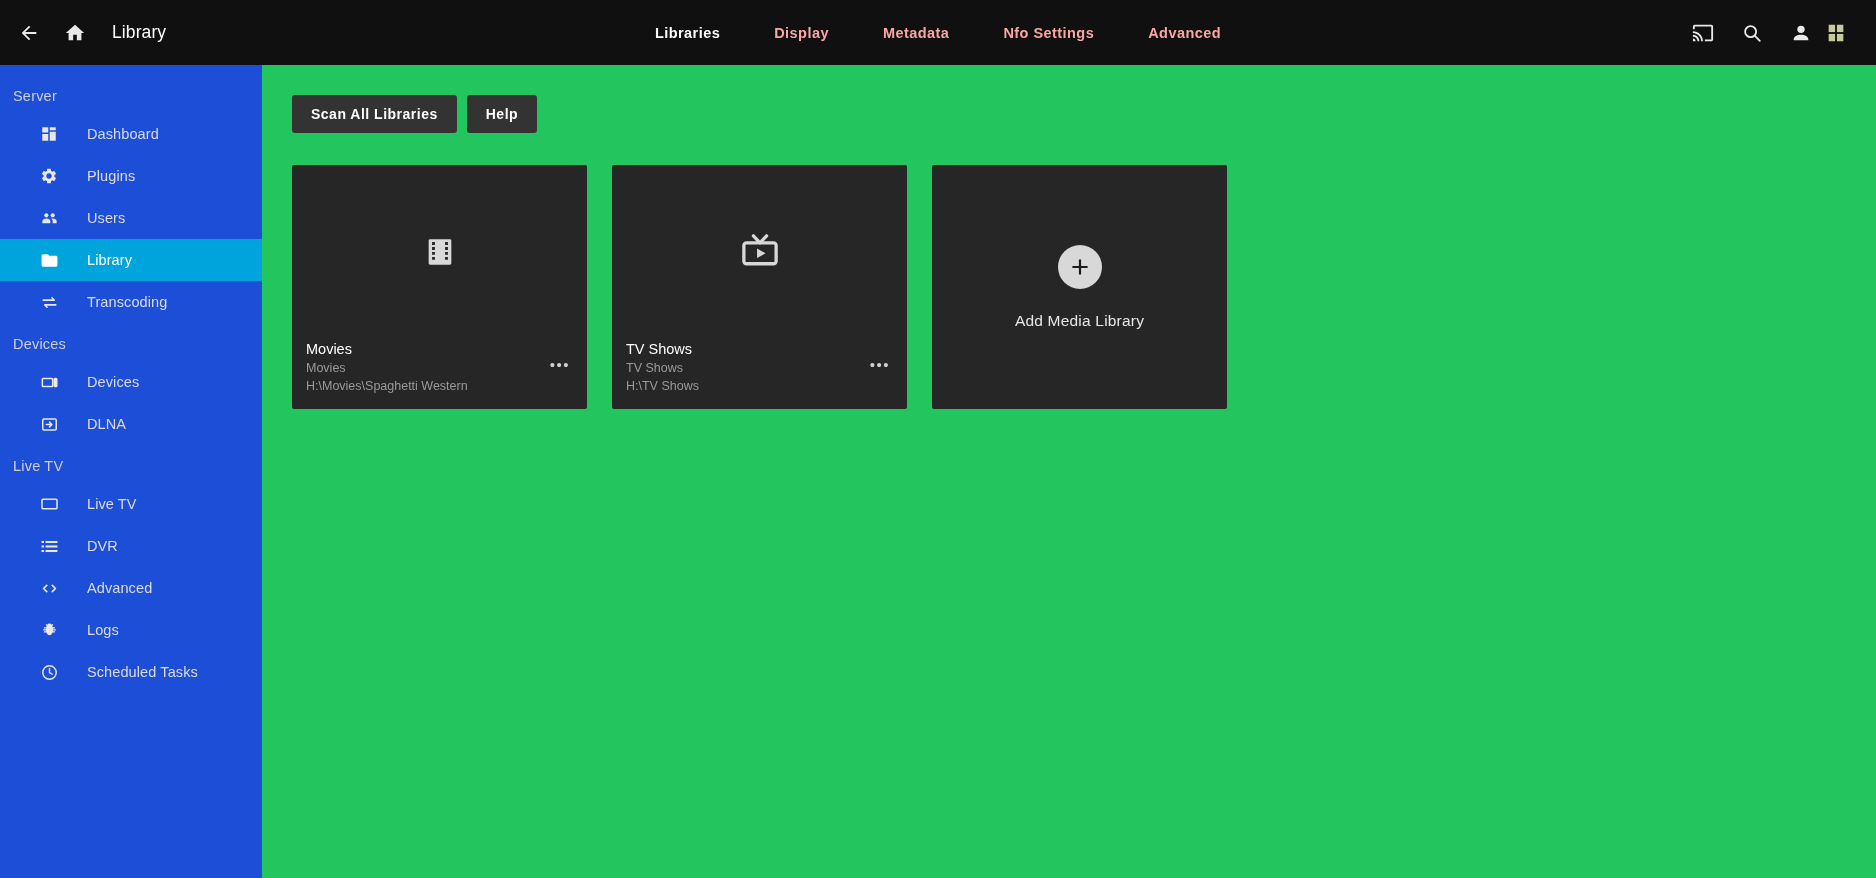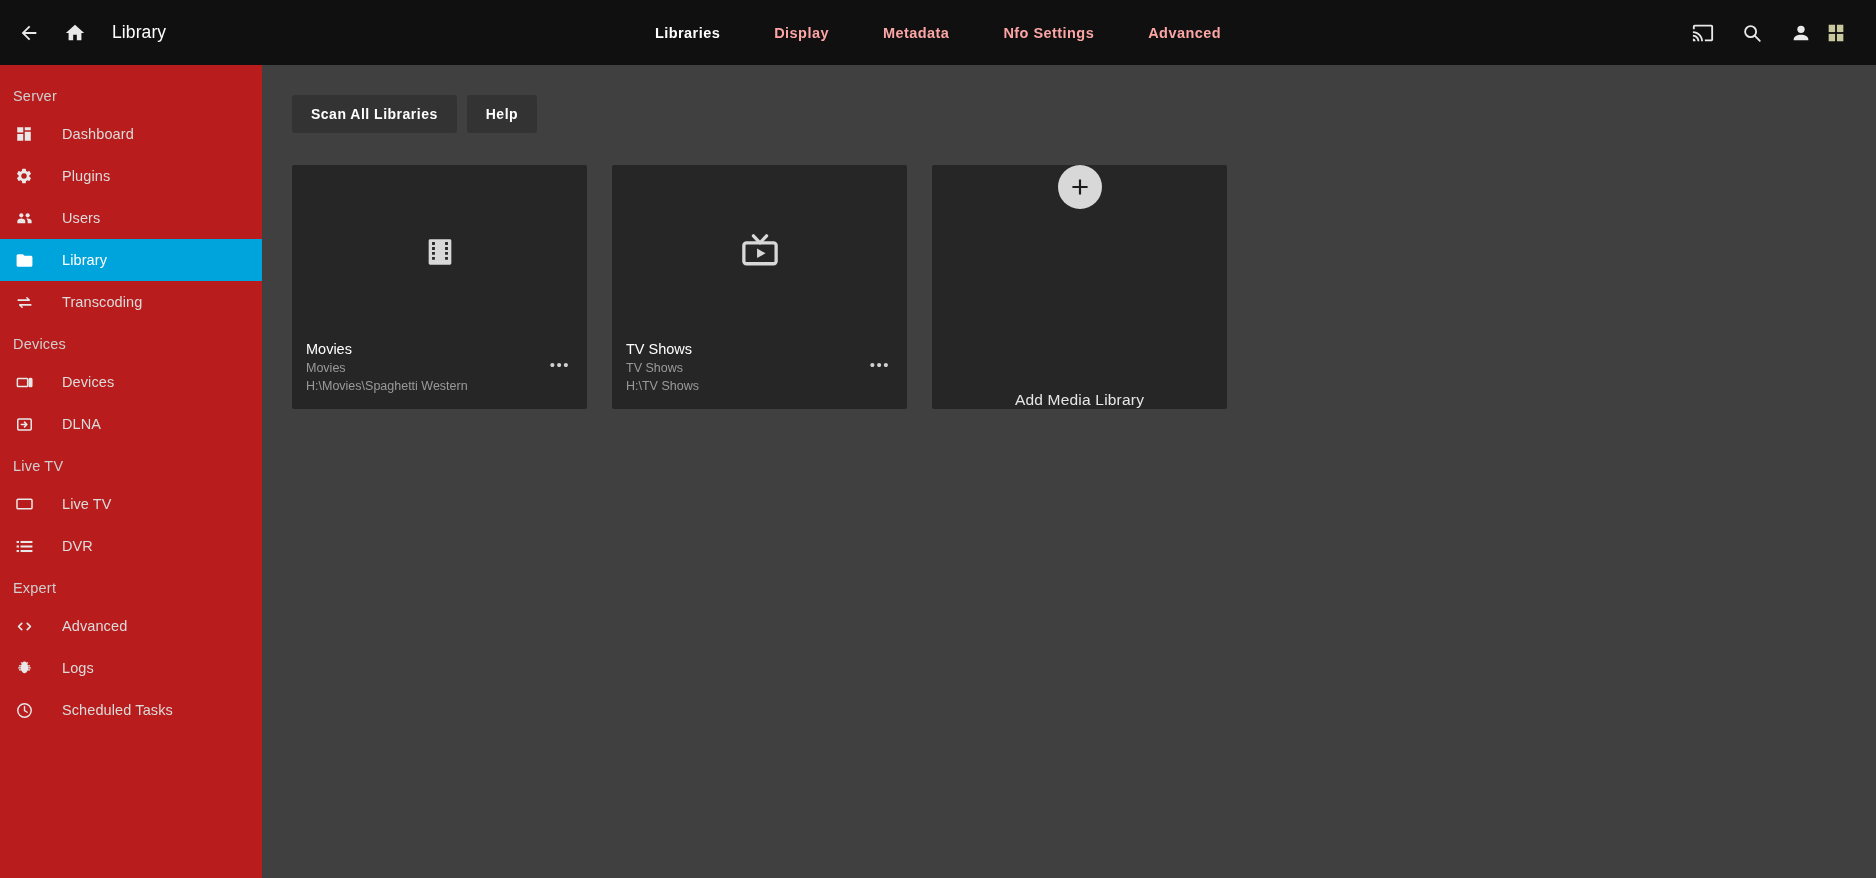--- a/index.html
+++ b/index.html
@@ -53,35 +53,35 @@
     position: absolute; right: 0; top: 0; height: 65px;
     display: flex; align-items: center; padding-right: 2px;
   }
   .topbar-right .icon-btn { width: 49px; height: 49px; }
   .edge-icon { width: 18px; overflow: hidden; display:flex; justify-content:flex-start; }
 
   
   .sidebar {
     position: absolute; top: 65px; left: 0;
     width: 262px; height: 813px;
-    background: #b91c1c;
+    background: #1d4ed8;
     padding-top: 14px;
     overflow: hidden;
   }
   .nav-header {
     font-size: 14.5px; color: #cfcfcf;
     padding: 9px 0 9px 13px;
     margin-top: 4px;
     letter-spacing: .2px;
   }
   .nav-header.first { margin-top: 0; }
   .nav-item {
     height: 42px;
     display: flex; align-items: center;
-    padding-left: 12px;
+    padding-left: 37px;
     cursor: pointer;
     color: #dcdcdc;
   }
   .nav-item .nav-icon {
     width: 24px; height: 24px;
     display: flex; align-items: center; justify-content: center;
     flex: 0 0 24px;
     color: #e8e8e8;
   }
   .nav-item .nav-label {
@@ -92,21 +92,21 @@
   .nav-item.selected {
     background: #00a4dc;
   }
   .nav-item.selected .nav-label { color: #ffffff; }
   .nav-item.selected .nav-icon { color: #ffffff; }
 
   
   .main {
     position: absolute; top: 65px; left: 262px;
     width: 1614px; height: 813px;
-    background: #404040;
+    background: #22c55e;
     padding: 30px 10px 0 30px;
   }
   .btn-row { display: flex; gap: 10px; margin-bottom: 32px; }
   .btn {
     background: #333333;
     color: #ffffff;
     border: none;
     font-family: "Liberation Sans", sans-serif;
     font-size: 14px; font-weight: 700;
     letter-spacing: .5px;
@@ -148,21 +148,21 @@
     width: 26px; height: 22px;
     display: flex; align-items: center; justify-content: center;
     color: #d0d0d0;
     cursor: pointer;
     letter-spacing: 1.5px;
     font-size: 15px;
     line-height: 8px;
   }
   .card-add {
     display: flex; flex-direction: column;
-    align-items: center; justify-content: space-between;
+    align-items: center; justify-content: center;
     height: 100%;
     gap: 23px;
     border-radius: 9px;
   }
   .plus-circle {
     width: 44px; height: 44px;
     border-radius: 50%;
     background: #d8d8d8;
     display: flex; align-items: center; justify-content: center;
     color: #1b1b1b;
@@ -332,21 +332,20 @@
           <rect x="7" y="5" width="15" height="2.6"></rect>
           <rect x="2" y="10.7" width="3" height="2.6"></rect>
           <rect x="7" y="10.7" width="15" height="2.6"></rect>
           <rect x="2" y="16.4" width="3" height="2.6"></rect>
           <rect x="7" y="16.4" width="15" height="2.6"></rect>
         </svg>
     </span>
     <span class="nav-label">DVR</span>
   </div>
 
-  <div class="nav-header">Expert</div>
 
   <div class="nav-item">
     <span class="nav-icon">
       <svg width="19" height="19" viewBox="0 0 24 24" fill="none" stroke="currentColor" stroke-width="2.1" stroke-linecap="round" stroke-linejoin="round">
           <path d="M8.5 8L4.5 12l4 4"></path>
           <path d="M15.5 8l4 4-4 4"></path>
         </svg>
     </span>
     <span class="nav-label">Advanced</span>
   </div>

